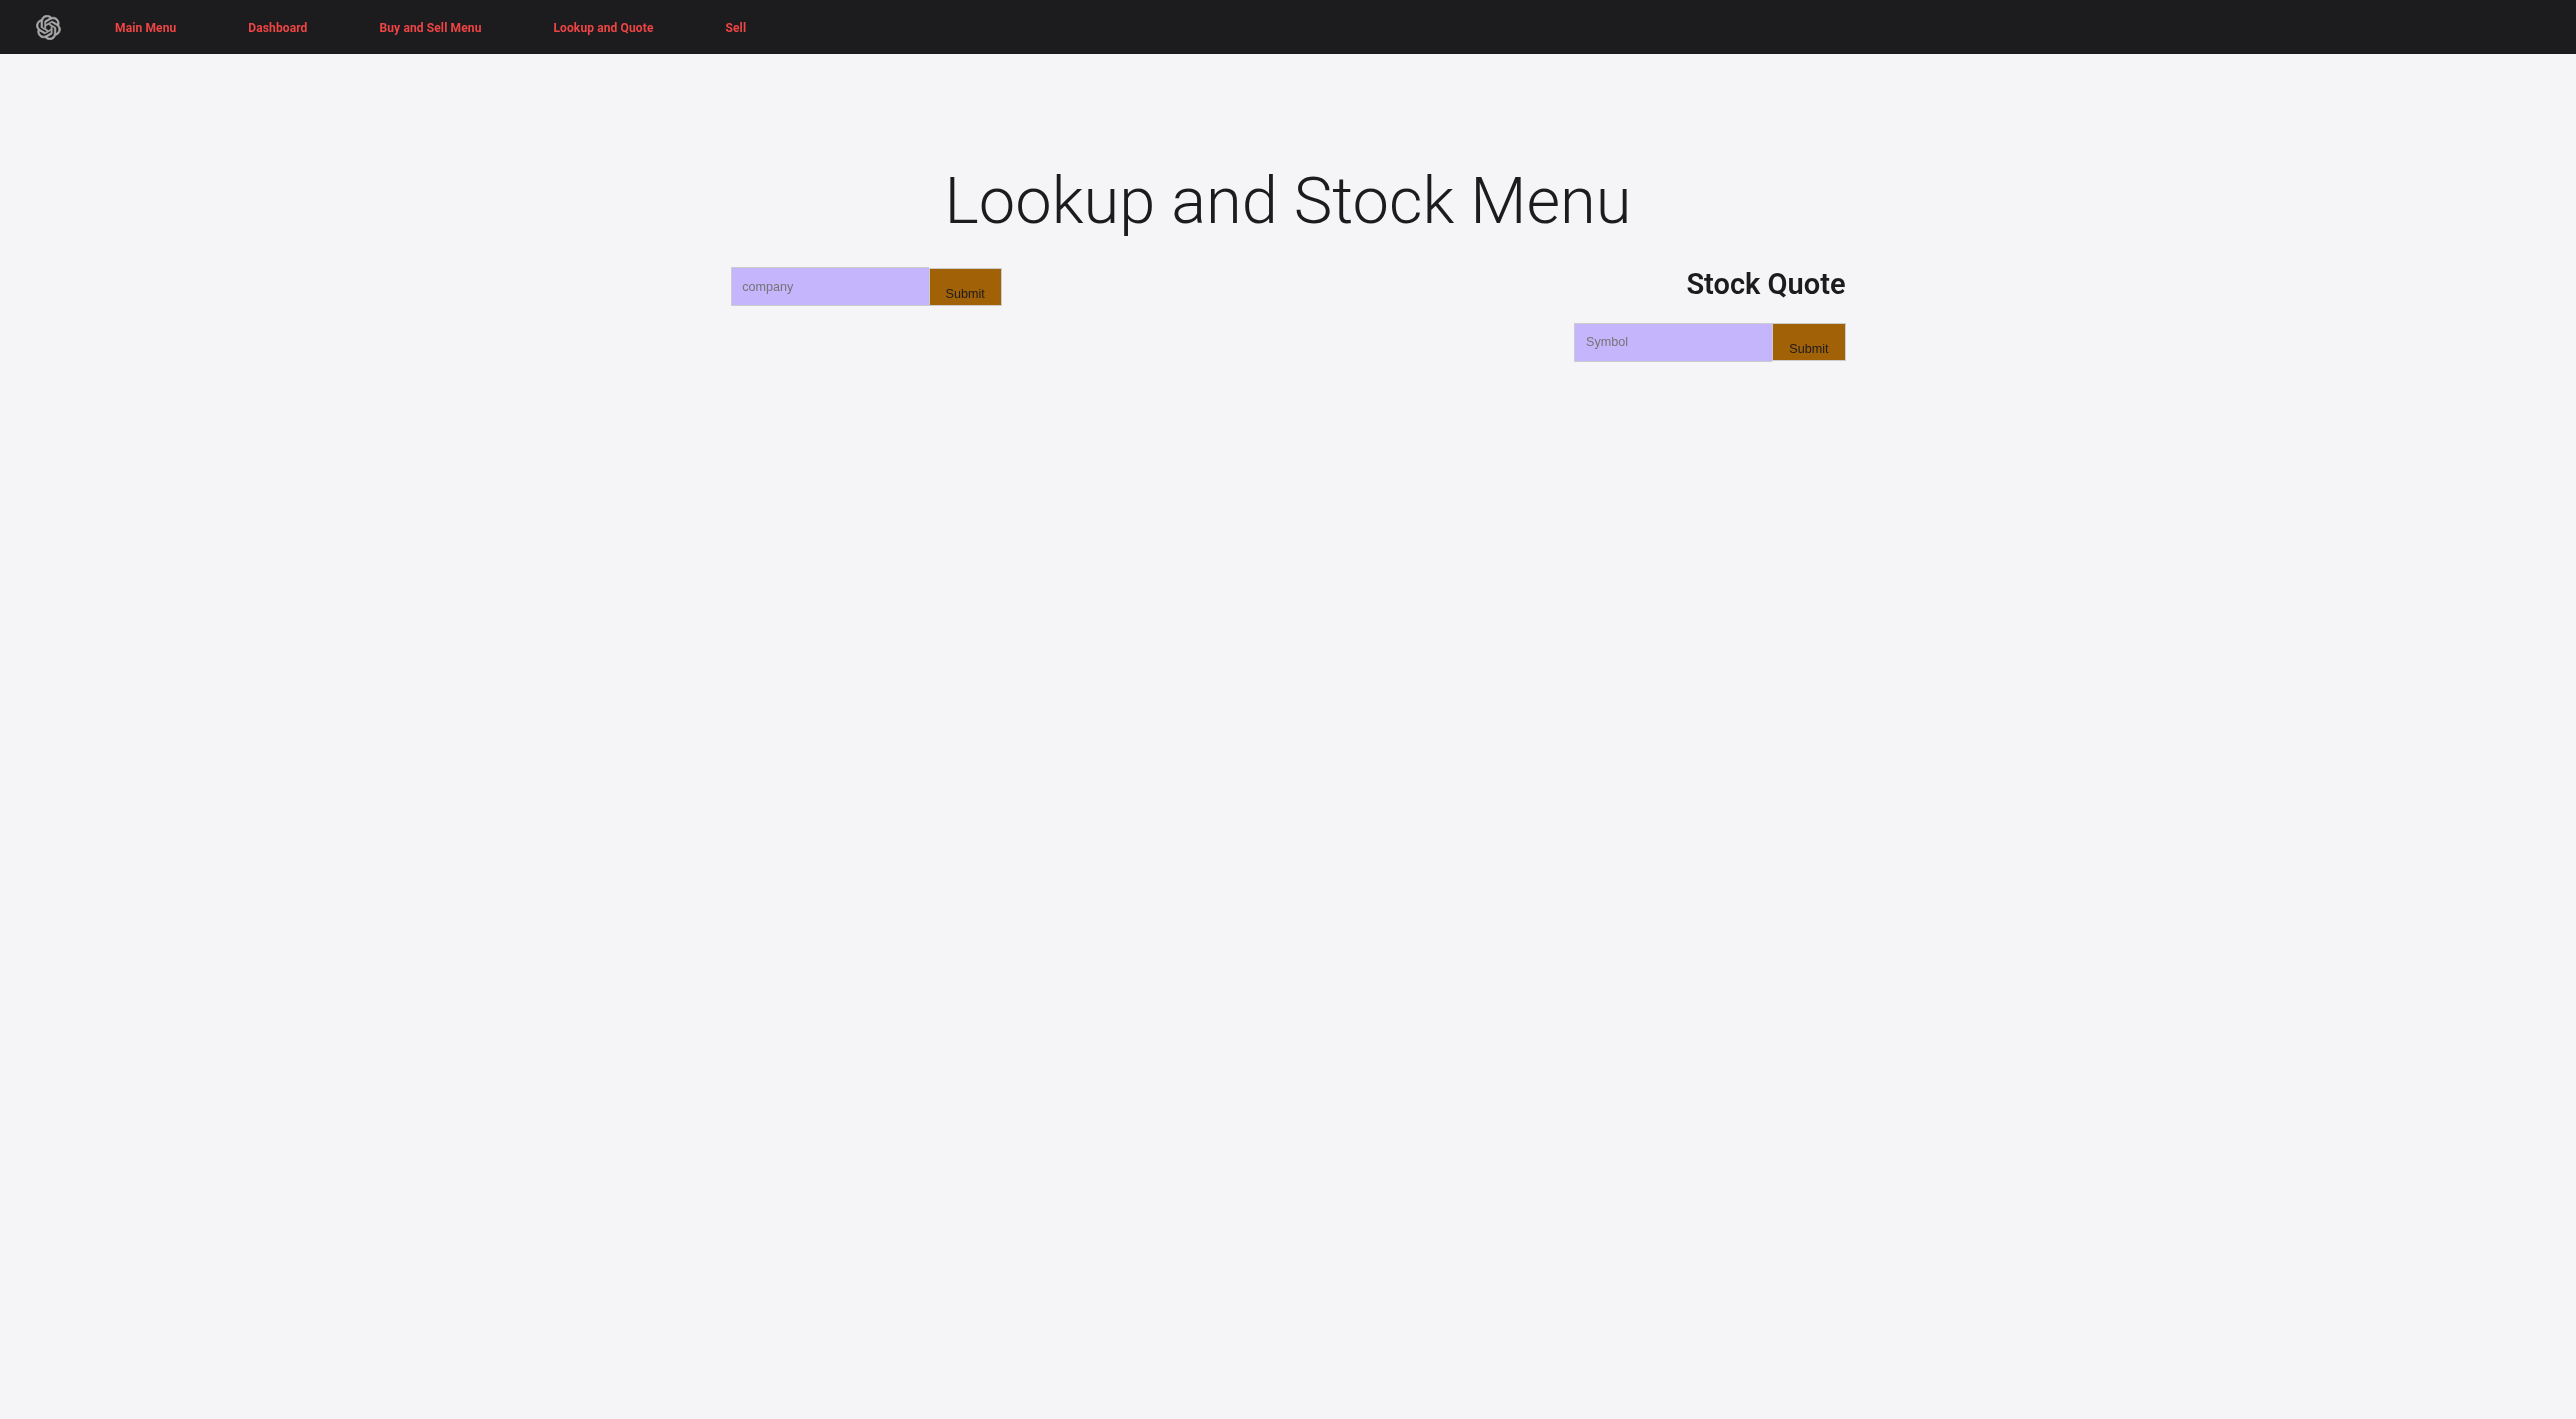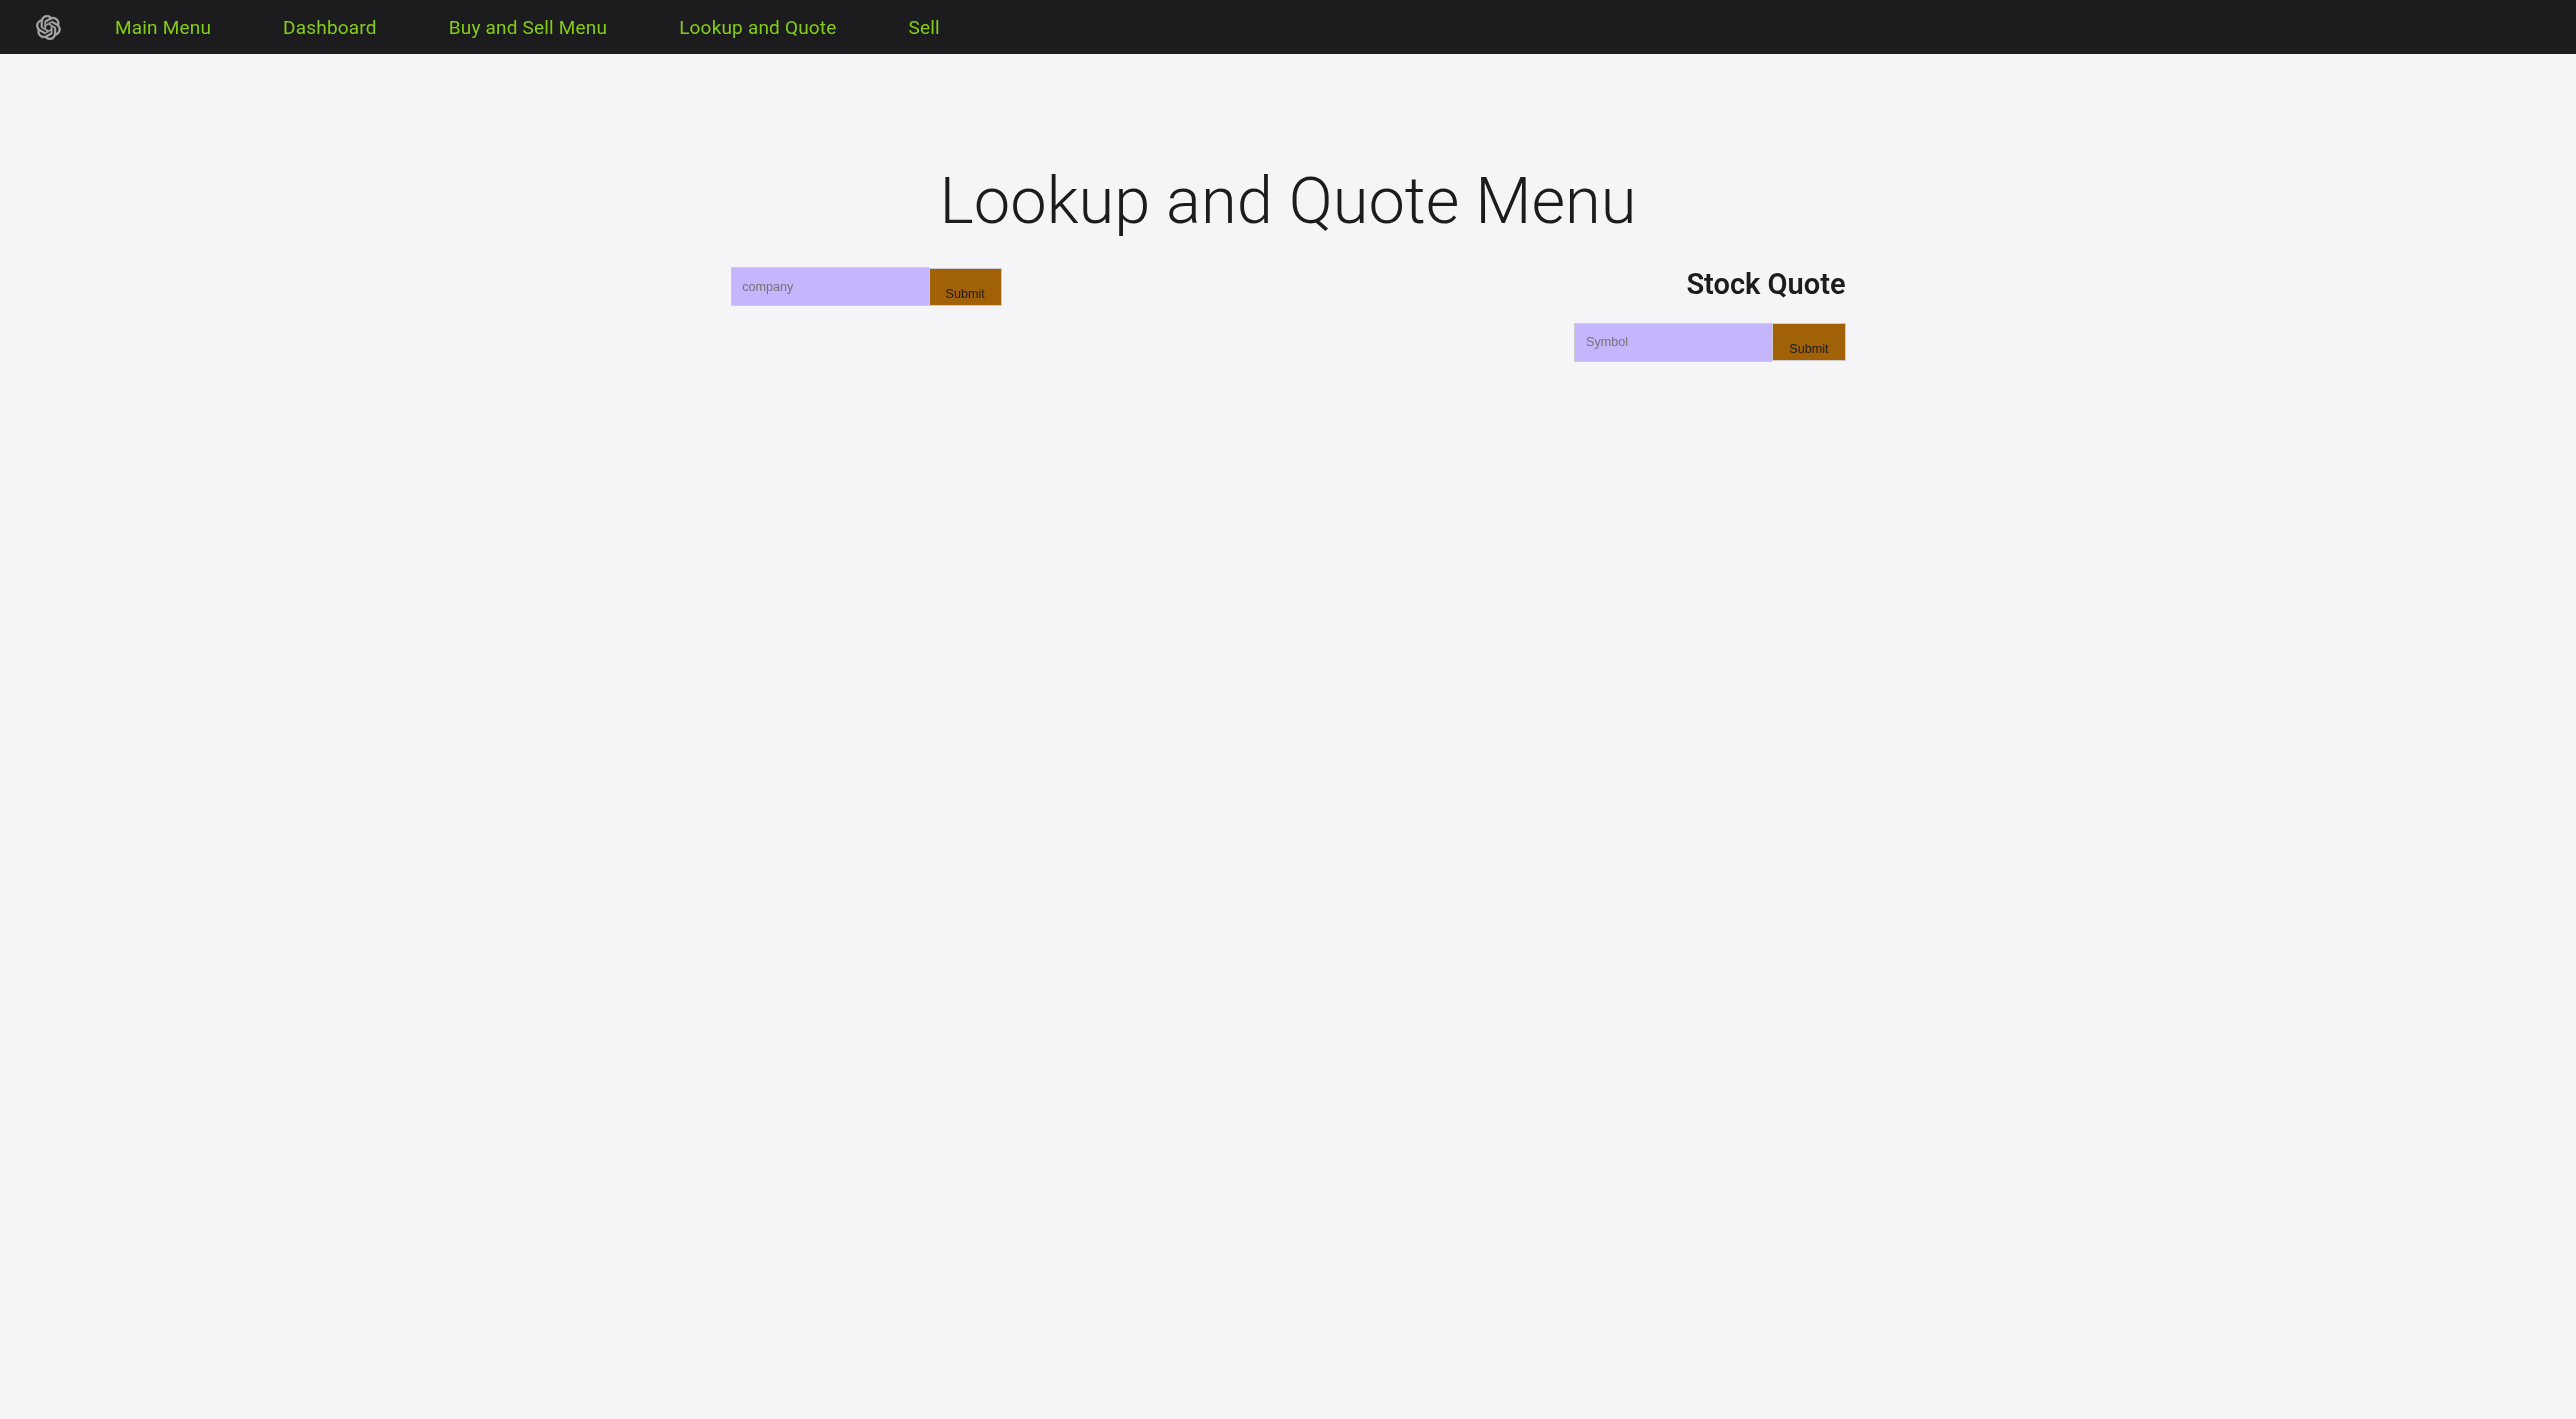--- a/index.html
+++ b/index.html
@@ -39,24 +39,24 @@
       fill: none;
     }
 
     .nav-links {
       display: flex;
       gap: 72px;
       list-style: none;
     }
 
     .nav-links li a {
-      color: #84cc16;
+      color: #ef4444;
       text-decoration: none;
-      font-size: 19px;
-      font-weight: 400;
+      font-size: 12px;
+      font-weight: 700;
       letter-spacing: 0.01em;
     }
 
     
     .main-content {
       display: flex;
       flex-direction: column;
       align-items: center;
       padding: 108px 36px 54px;
     }
@@ -167,21 +167,21 @@
     <li>
       <a href="#">Lookup and Quote</a>
     </li>
     <li>
       <a href="#">Sell</a>
     </li>
   </ul>
 </nav>
 
 <main class="main-content">
-  <h1 class="page-title">Lookup and Quote Menu</h1>
+  <h1 class="page-title">Lookup and Stock Menu</h1>
 
   <div class="forms-section">
 
     <div class="form-panel">
       <div class="form-row">
         <input class="form-input" type="text" placeholder="company" style="">
         <button class="form-submit">Submit</button>
       </div>
     </div>
 

